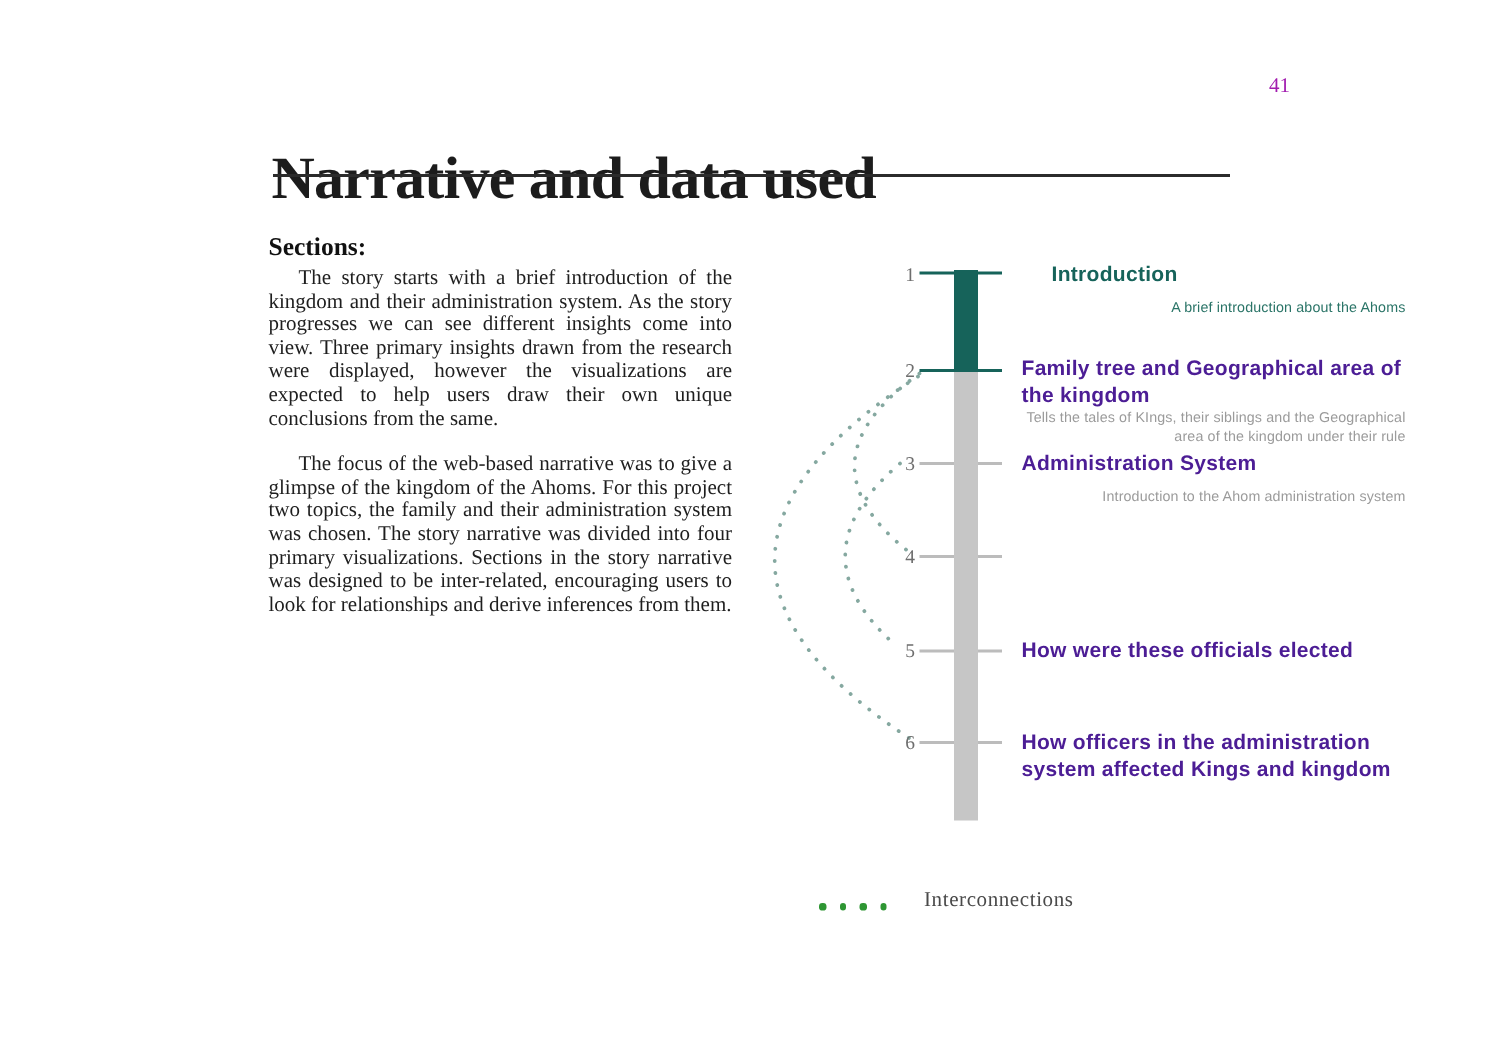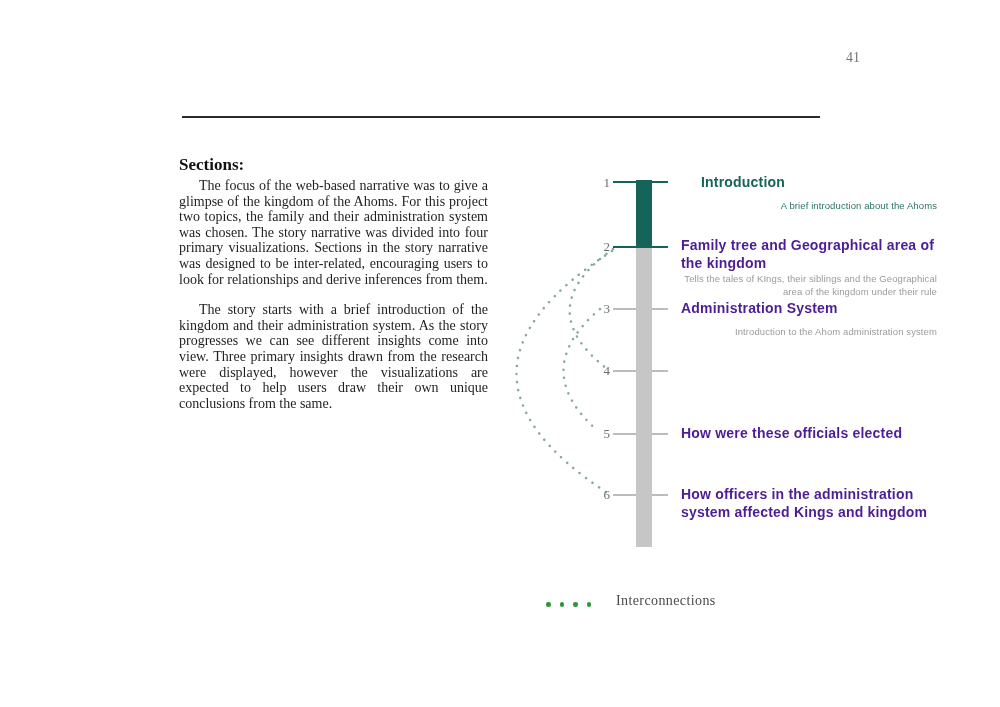--- a/index.html
+++ b/index.html
@@ -1,21 +1,21 @@
 <!DOCTYPE html>
 <html><head>
 <meta charset="utf-8">
 <style>
   html,body{margin:0;padding:0;background:#e8e8e8;}
   .page{
     position:relative;width:1000px;height:707px;background:#ffffff;
     font-family:"Liberation Serif", serif;overflow:hidden;margin:0 auto;
   }
   .page-number{
-    position:absolute;left:846px;top:50px;font-size:14px;color:#737373;
+    position:absolute;left:846px;top:50px;font-size:14px;color:#a21caf;
   }
   .main-title{
     position:absolute;left:181px;top:68px;width:660px;
     font-size:40px;font-weight:bold;color:#1c1c1c;letter-spacing:-0.5px;
   }
   .title-rule{
     position:absolute;left:182px;top:116px;width:638px;height:2px;background:#2b2b2b;
   }
   .narrative{
     position:absolute;left:179px;top:155px;width:309px;color:#1e1e1e;
@@ -69,26 +69,27 @@
     font-family:"Liberation Serif", serif;letter-spacing:0.4px;white-space:nowrap;
   }
 </style>
 </head>
 <body>
 
 <div class="page">
 
   <div class="page-number">41</div>
 
+  <h1 class="main-title">Narrative and data used</h1>
   <div class="title-rule"></div>
 
   <div class="narrative">
     <h3>Sections:</h3>
+    <p>The story starts with a brief introduction of the kingdom and their administration system. As the story progresses we can see different insights come into view. Three primary insights drawn from the research were displayed, however the visualizations are expected to help users draw their own unique conclusions from the same.</p>
     <p>The focus of the web-based narrative was to give a glimpse of the kingdom of the Ahoms. For this project two topics, the family and their administration system was chosen. The story narrative was divided into four primary visualizations. Sections in the story narrative was designed to be inter-related, encouraging users to look for relationships and derive inferences from them.</p>
-    <p>The story starts with a brief introduction of the kingdom and their administration system. As the story progresses we can see different insights come into view. Three primary insights drawn from the research were displayed, however the visualizations are expected to help users draw their own unique conclusions from the same.</p>
   </div>
 
   <svg class="arcs" viewBox="0 0 1000 707">
     <g fill="none" stroke="#85a8a0" stroke-width="2.5" stroke-linecap="round" stroke-dasharray="0.1 8">
       <path d="M 613 249 Q 530 308 606 368"></path>
       <path d="M 600 309 Q 528 370 598 431"></path>
       <path d="M 612 251 Q 424 372 606 492"></path>
     </g>
   </svg>
 

